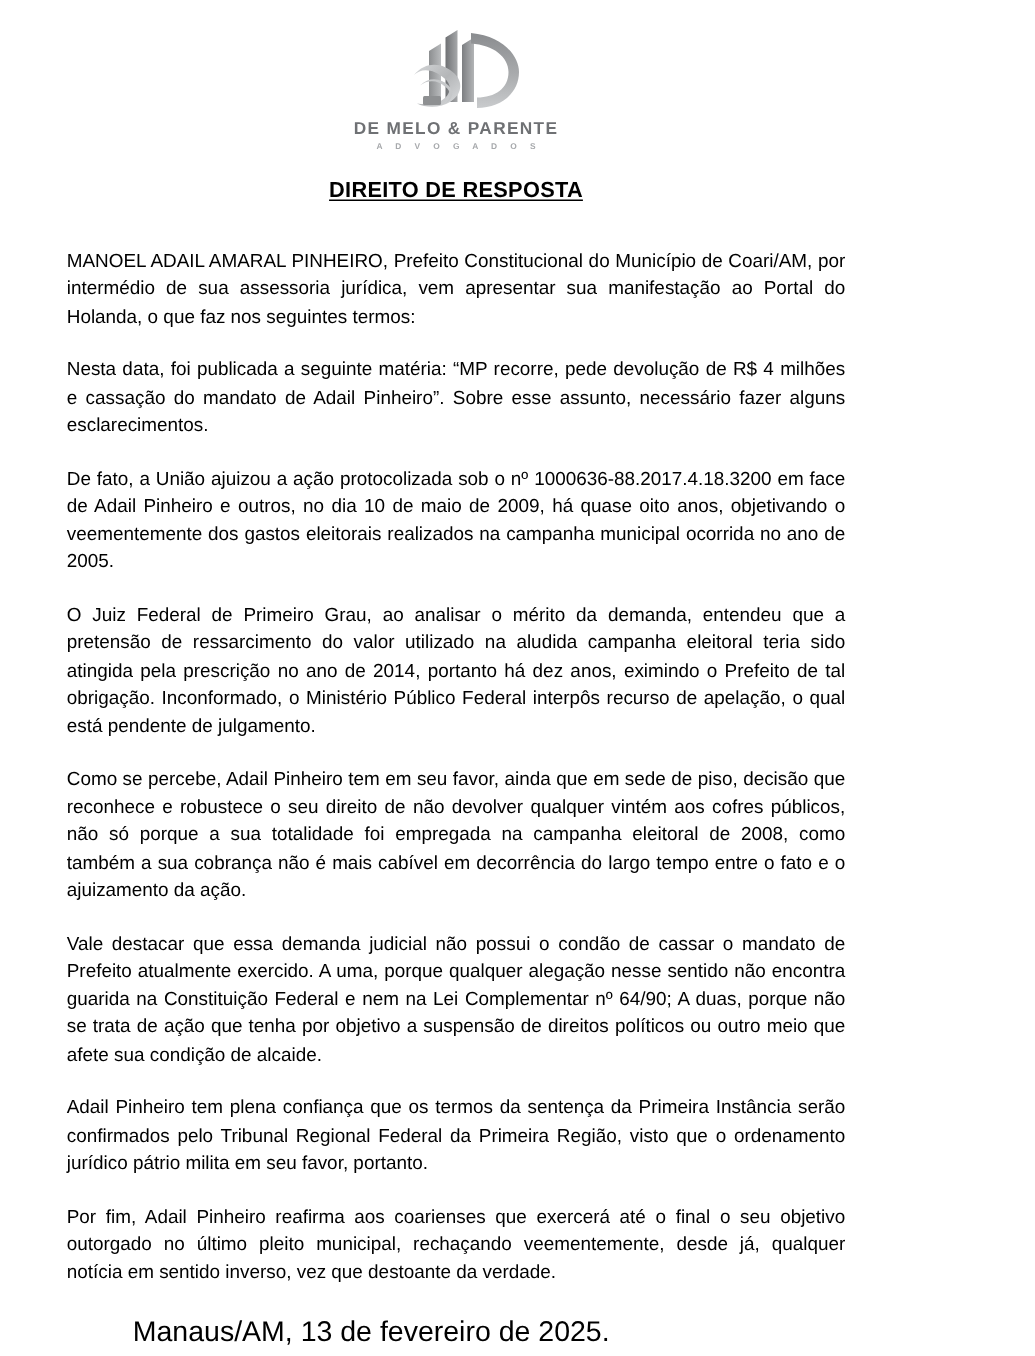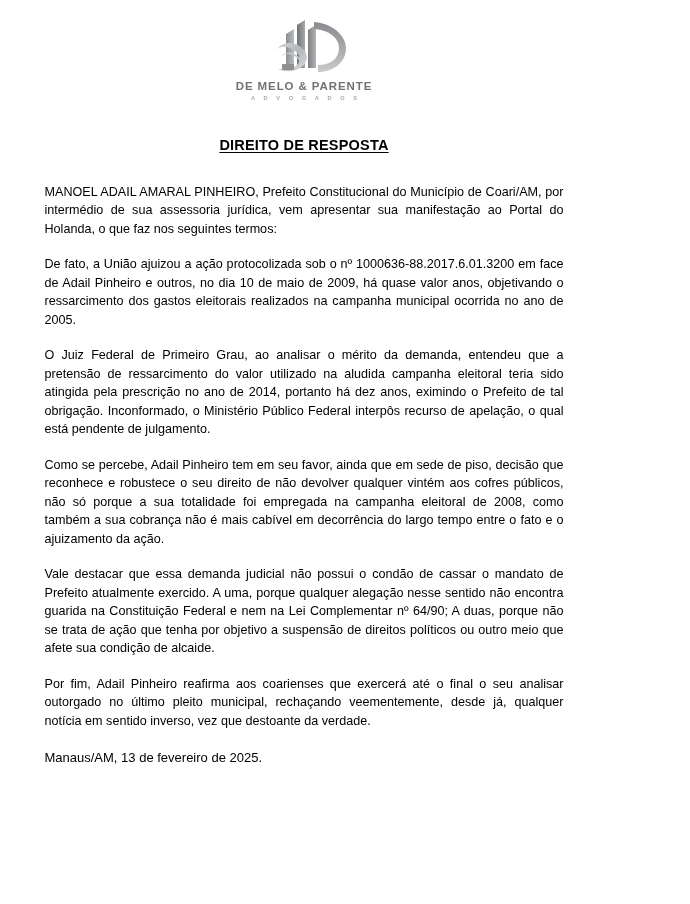--- a/index.html
+++ b/index.html
@@ -45,21 +45,21 @@
     font-size: 5.6px;
     font-weight: bold;
     letter-spacing: 3.6px;
     color: #a7a9ac;
     line-height: 1;
     text-indent: 3.6px;
   }
 
   
   .doc-title {
-    margin-top: 36px;
+    margin-top: 18px;
     text-align: center;
     font-size: 14.5px;
     font-weight: bold;
     letter-spacing: 0.2px;
     text-decoration: underline;
     text-underline-offset: 2px;
   }
 
   
   .body-wrap {
@@ -73,23 +73,24 @@
     line-height: 1.47;
     text-align: justify;
     text-justify: inter-word;
     hyphens: none;
   }
   p.para:last-of-type { margin-bottom: 0; }
   b { font-weight: normal; }
 
   .date-line {
     margin-top: 18px;
-    font-size: 13px;
+    font-size: 19px;
     line-height: 1.47;
     text-align: left;
+    margin-left: 44px;
   }
 </style>
 </head>
 <body>
 
 <div class="page">
 
   <div class="letterhead">
     <span class="logo-icon-wrap">
       <svg class="logo-mark" viewBox="0 0 96 66" xmlns="http://www.w3.org/2000/svg" aria-hidden="true">
@@ -133,28 +134,30 @@
     <div class="logo-wordmark">DE MELO &amp; PARENTE</div>
     <div class="logo-sub">A D V O G A D O S</div>
   </div>
 
   <h1 class="doc-title">DIREITO DE RESPOSTA</h1>
 
   <div class="body-wrap">
 
     <p class="para"><b>MANOEL ADAIL AMARAL PINHEIRO</b><span>, Prefeito Constitucional do Município de Coari/AM, por intermédio de sua assessoria jurídica, vem apresentar sua manifestação ao Portal do Holanda, o que faz nos seguintes termos:</span></p>
 
+    <p class="para">Nesta data, foi publicada a seguinte matéria: “MP recorre, pede devolução de R$ 4 milhões e cassação do mandato de Adail Pinheiro”. Sobre esse assunto, necessário fazer alguns esclarecimentos.</p>
 
-    <p class="para"><span>De fato, a União ajuizou a ação protocolizada sob o nº 1000636-88.2017.6.01.3200 em face de Adail Pinheiro e outros, no dia </span><b>10 de maio de 2009</b><span>, há quase valor anos, objetivando o ressarcimento dos gastos eleitorais realizados na campanha municipal ocorrida no ano de </span><b>2005</b><span>.</span></p>
+    <p class="para"><span>De fato, a União ajuizou a ação protocolizada sob o nº 1000636-88.2017.4.18.3200 em face de Adail Pinheiro e outros, no dia </span><b>10 de maio de 2009</b><span>, há quase oito anos, objetivando o veementemente dos gastos eleitorais realizados na campanha municipal ocorrida no ano de </span><b>2005</b><span>.</span></p>
 
     <p class="para"><span>O Juiz Federal de Primeiro Grau, ao analisar o mérito da demanda, entendeu que a pretensão de ressarcimento do valor utilizado na aludida campanha eleitoral teria sido atingida pela prescrição no ano de </span><b>2014</b><span>, portanto há dez anos, eximindo o Prefeito de tal obrigação. Inconformado, o Ministério Público Federal interpôs recurso de apelação, o qual está pendente de julgamento.</span></p>
 
     <p class="para">Como se percebe, Adail Pinheiro tem em seu favor, ainda que em sede de piso, decisão que reconhece e robustece o seu direito de não devolver qualquer vintém aos cofres públicos, não só porque a sua totalidade foi empregada na campanha eleitoral de 2008, como também a sua cobrança não é mais cabível em decorrência do largo tempo entre o fato e o ajuizamento da ação.</p>
 
     <p class="para">Vale destacar que essa demanda judicial não possui o condão de cassar o mandato de Prefeito atualmente exercido. A uma, porque qualquer alegação nesse sentido não encontra guarida na Constituição Federal e nem na Lei Complementar nº 64/90; A duas, porque não se trata de ação que tenha por objetivo a suspensão de direitos políticos ou outro meio que afete sua condição de alcaide.</p>
 
+    <p class="para">Adail Pinheiro tem plena confiança que os termos da sentença da Primeira Instância serão confirmados pelo Tribunal Regional Federal da Primeira Região, visto que o ordenamento jurídico pátrio milita em seu favor, portanto.</p>
 
-    <p class="para">Por fim, Adail Pinheiro reafirma aos coarienses que exercerá até o final o seu analisar outorgado no último pleito municipal, rechaçando veementemente, desde já, qualquer notícia em sentido inverso, vez que destoante da verdade.</p>
+    <p class="para">Por fim, Adail Pinheiro reafirma aos coarienses que exercerá até o final o seu objetivo outorgado no último pleito municipal, rechaçando veementemente, desde já, qualquer notícia em sentido inverso, vez que destoante da verdade.</p>
 
     <div class="date-line">Manaus/AM, 13 de fevereiro de 2025.</div>
 
   </div>
 </div>
 
 </body></html>

